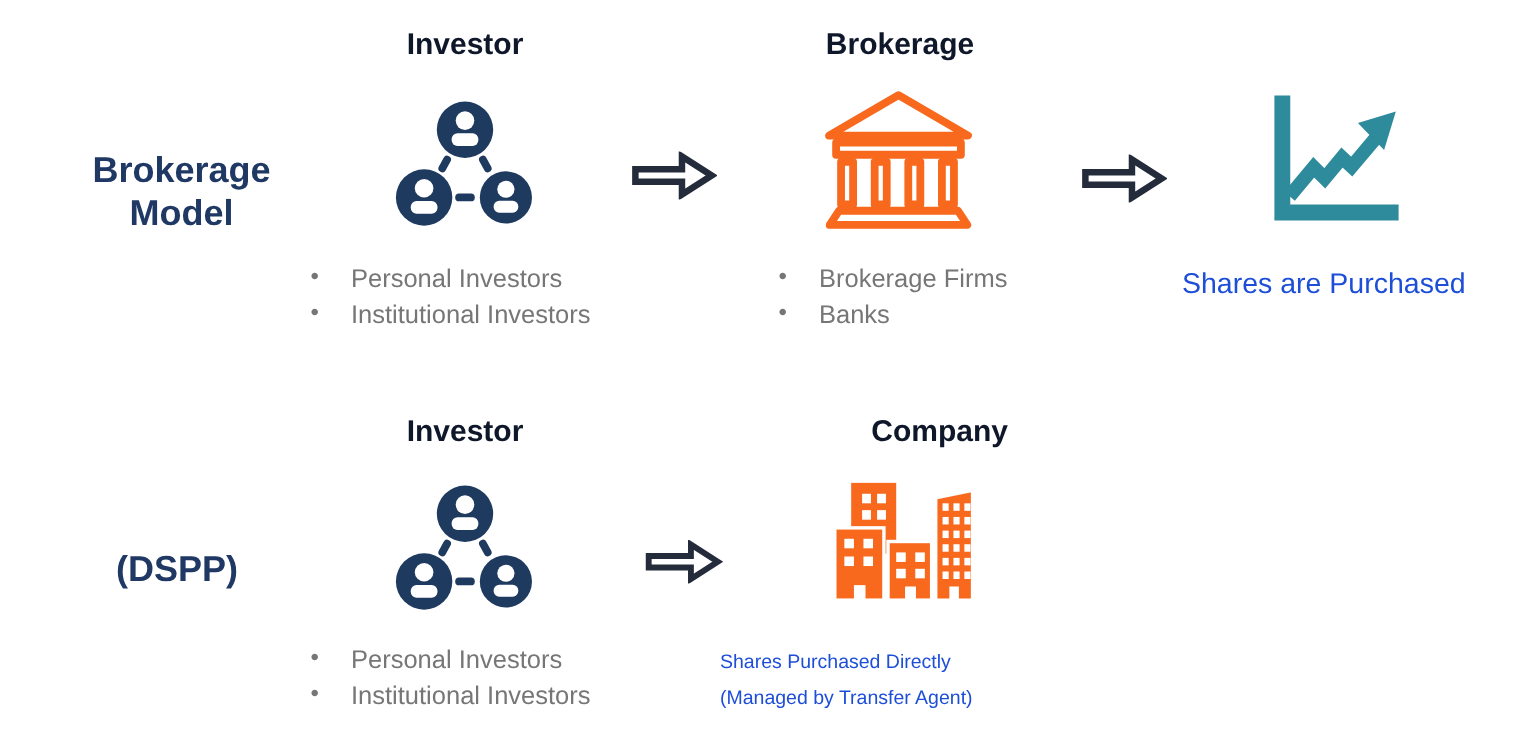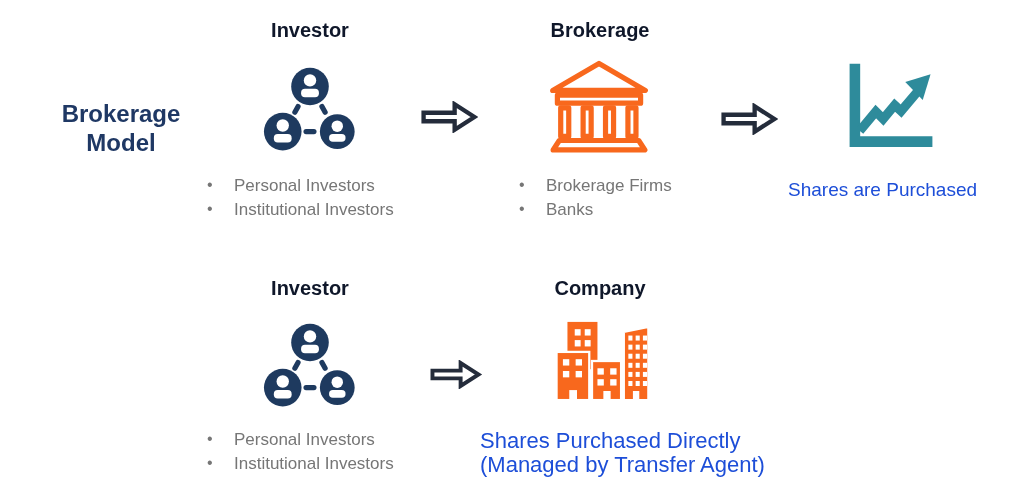--- a/index.html
+++ b/index.html
@@ -46,21 +46,21 @@
     font-size: 16px;
     color: #767676;
   }
   .caption {
     color: #1d4ed8;
     font-size: 19px;
     line-height: 25px;
     text-align: left;
     white-space: nowrap;
   }
-  .caption.small { font-size: 22px; line-height: 24px; }
+  .caption.small { font-size: 13px; line-height: 24px; }
   .icon-box svg { display: block; }
 </style>
 </head>
 <body>
 
 <div class="canvas">
 
   <div class="abs row-title" style="left:26px; top:99px; width:190px;">
     <div>Brokerage</div>
     <div>Model</div>
@@ -133,20 +133,21 @@
     <svg width="92" height="92" viewBox="0 0 100 100" xmlns="http://www.w3.org/2000/svg">
       <path fill="#2E8B9B" d="M5 4 h11.5 v79 h78.5 v11.5 H5 z"></path>
       <polyline points="16,77 33.5,56 41.5,64 54,49 61,55.5 80,33" fill="none" stroke="#2E8B9B" stroke-width="10"></polyline>
       <polygon points="65.5,24 93,15.5 84.5,43.5" fill="#2E8B9B"></polygon>
     </svg>
   </div>
 
   <div class="abs caption" style="left:788px; top:177px; width:214px;">Shares are Purchased</div>
 
   <div class="abs row-title" style="left:18px; top:366px; width:200px; line-height:28px;">
+    <div>(DSPP)</div>
   </div>
 
   <div class="abs col-heading" style="left:238px; top:277px; width:144px;">Investor</div>
 
   <div class="abs icon-box" style="left:263px; top:322px;">
     <svg width="94" height="88" viewBox="0 0 100 92" xmlns="http://www.w3.org/2000/svg">
       <g fill="#1E3A5F">
         <circle cx="50" cy="21" r="20"></circle>
         <circle cx="21" cy="69" r="20"></circle>
         <circle cx="79" cy="69" r="18.5"></circle>
@@ -171,21 +172,21 @@
     <li>Personal Investors</li>
     <li>Institutional Investors</li>
   </ul>
 
   <div class="abs icon-box" style="left:428px; top:360px;">
     <svg width="55" height="29" viewBox="0 0 60 34" xmlns="http://www.w3.org/2000/svg">
       <polygon points="3,12.5 36,12.5 36,3.5 57,17 36,30.5 36,21.5 3,21.5" fill="#FFFFFF" stroke="#242C3B" stroke-width="4.6" stroke-linejoin="miter"></polygon>
     </svg>
   </div>
 
-  <div class="abs col-heading" style="left:528px; top:277px; width:144px;">Company</div>
+  <div class="abs col-heading" style="left:528px; top:277px; width:144px;text-align:right;">Company</div>
 
   <div class="abs icon-box" style="left:552px; top:321px;">
     <svg width="100" height="80" viewBox="0 0 110 86" xmlns="http://www.w3.org/2000/svg">
 
       <rect x="17" y="0" width="33" height="52" fill="#F8681D"></rect>
       <g fill="#FFFFFF">
         <rect x="25" y="8" width="6.5" height="7"></rect>
         <rect x="36" y="8" width="6.5" height="7"></rect>
         <rect x="25" y="20" width="6.5" height="7"></rect>
         <rect x="36" y="20" width="6.5" height="7"></rect>

